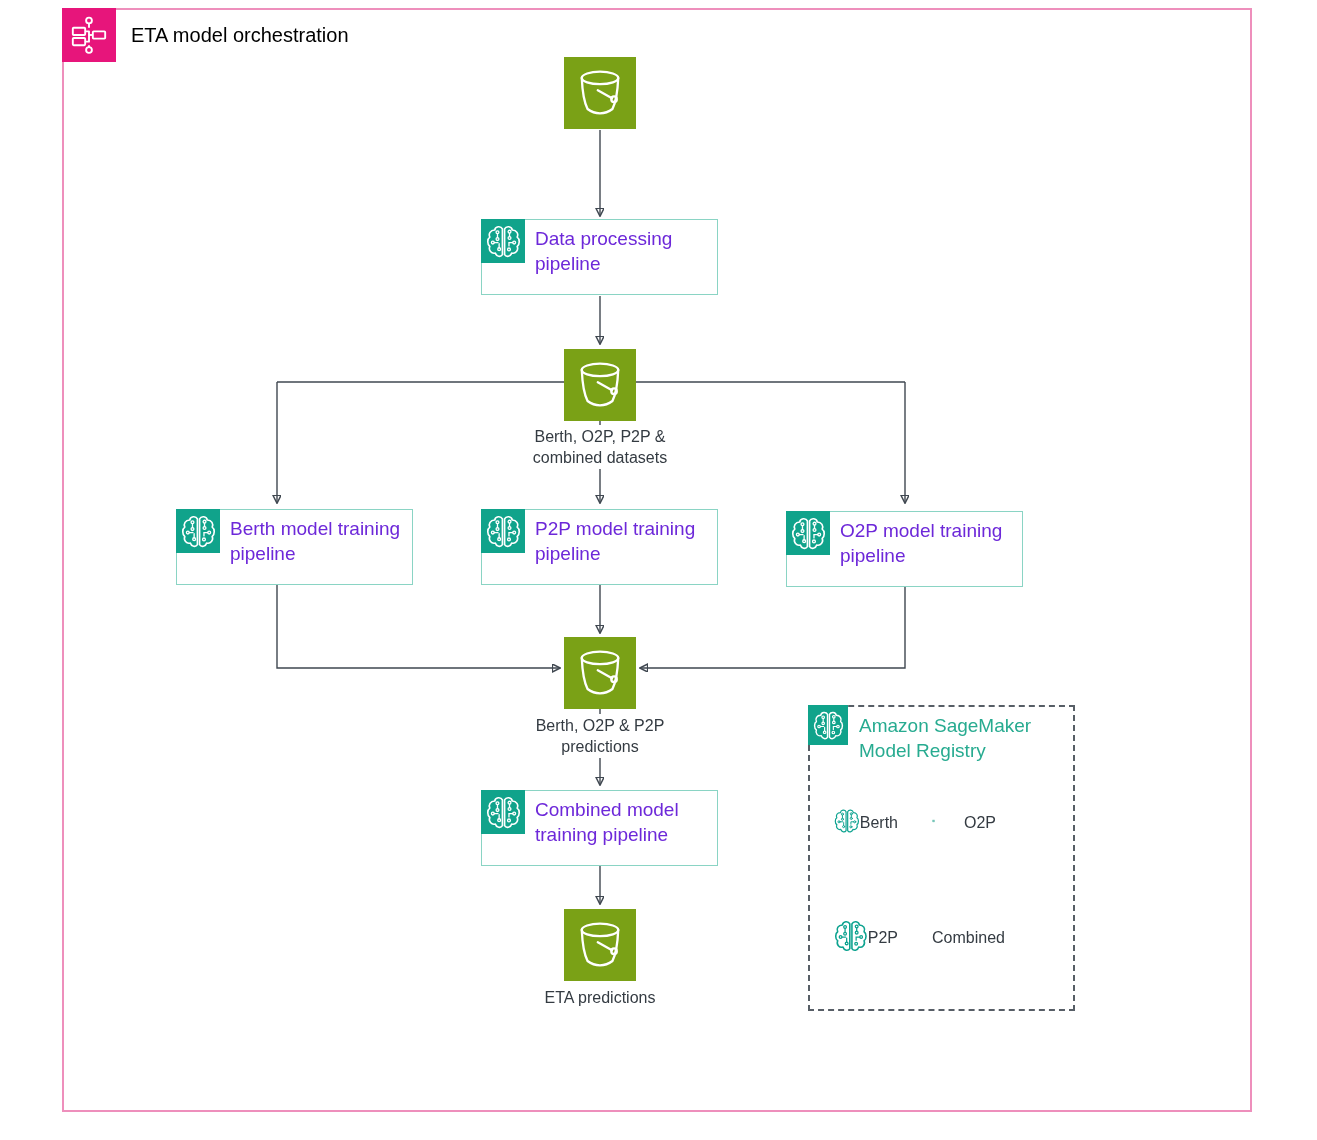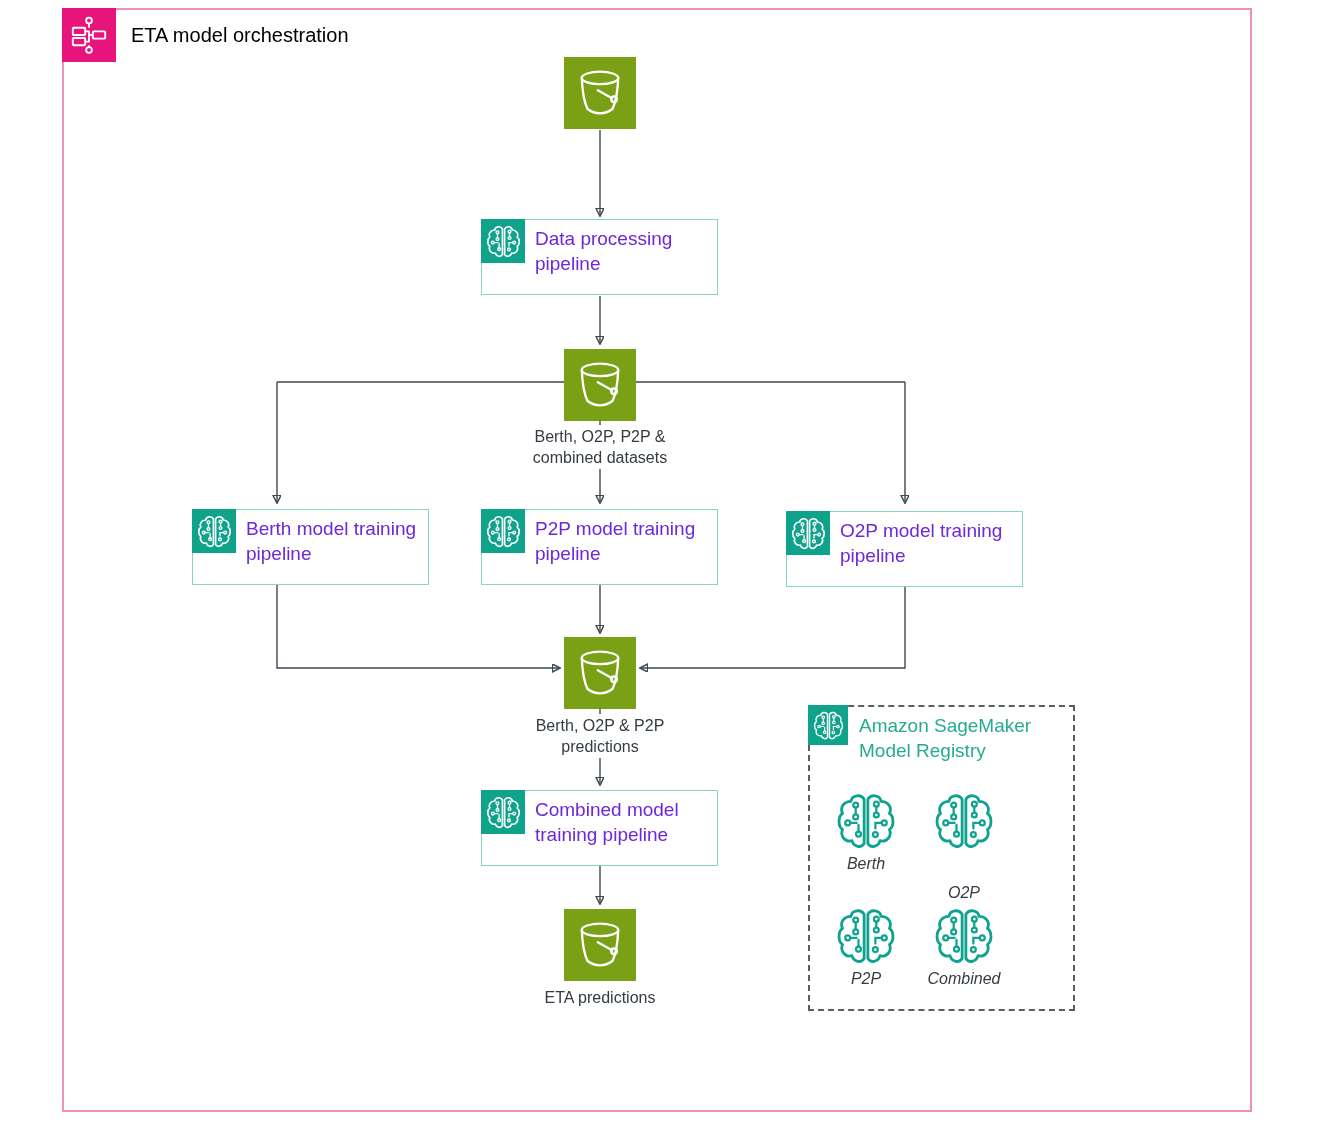--- a/index.html
+++ b/index.html
@@ -38,21 +38,21 @@
               line-height:25px;white-space:pre-line;}
 
   
   .registry{position:absolute;left:808px;top:705px;width:267px;height:306px;
             border:2px dashed #575E66;box-sizing:border-box;z-index:2;background:#fff;}
   .registry-icon{position:absolute;left:-2px;top:-2px;width:40px;height:40px;background:#10A38B;
                  display:flex;align-items:center;justify-content:center;color:#ffffff;}
   .registry-icon svg{width:31px;height:31px;}
   .registry-title{position:absolute;left:49px;top:6px;color:#27AB90;font-size:19px;
                   line-height:25px;white-space:pre-line;}
-  .model{position:absolute;width:64px;display:flex;flex-direction:column;align-items:center;z-index:2;font-style:italic;}
+  .model{position:absolute;width:64px;display:flex;flex-direction:row;align-items:center;z-index:2;}
   .model svg{width:60px;height:60px;color:#0EA390;}
   .model-label{margin-top:4px;font-size:16px;color:#343B42;white-space:nowrap;}
 
   .defs-hidden{position:absolute;width:0;height:0;overflow:hidden;}
 </style>
 </head>
 <body>
 
 <svg class="defs-hidden" aria-hidden="true">
   <defs>
@@ -147,21 +147,21 @@
   </div>
 
   <div class="bucket" style="left:564px;top:349px;">
     <svg>
         <use href="#bucket"></use>
       </svg>
   </div>
   <div class="node-label" style="top:425px;text-align:center;">Berth, O2P, P2P &amp;
 combined datasets</div>
 
-  <div class="pipe-box" style="left:176px;top:509px;margin-left:16px;">
+  <div class="pipe-box" style="left:176px;top:509px;">
     <span class="pipe-icon">
         <svg>
           <use href="#brain"></use>
         </svg>
       </span>
     <span class="pipe-label">Berth model training
 pipeline</span>
   </div>
   <div class="pipe-box" style="left:481px;top:509px;">
     <span class="pipe-icon">

